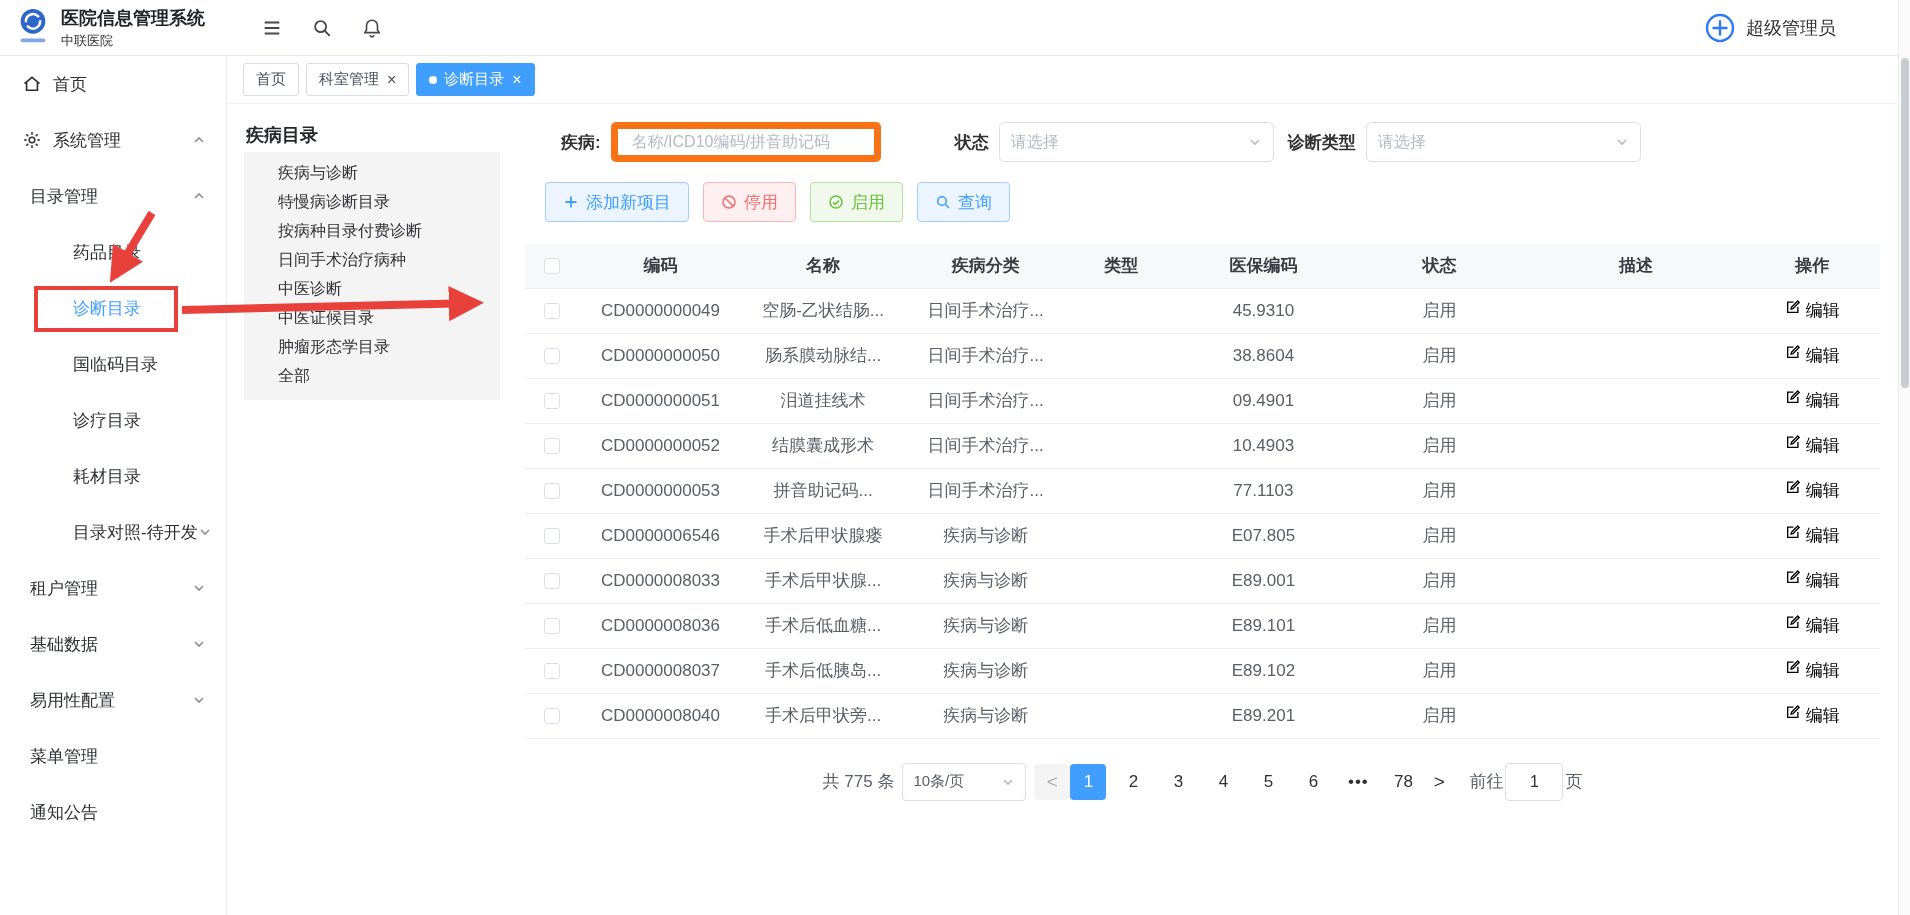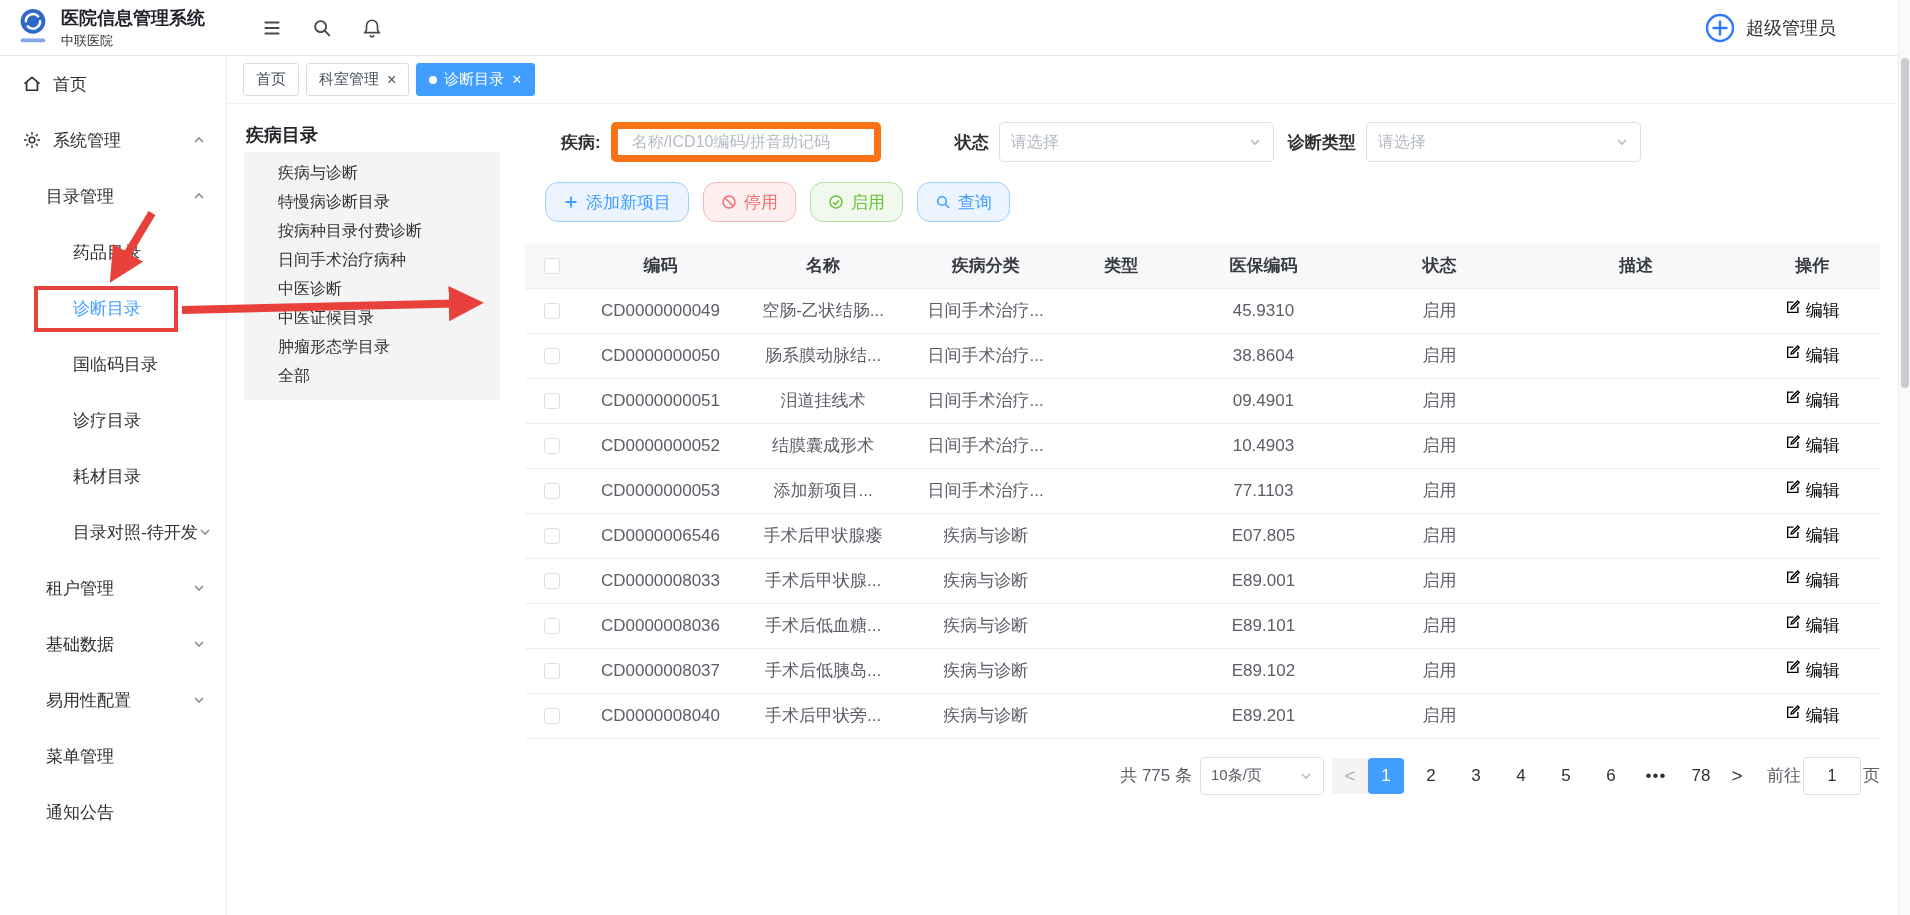--- a/index.html
+++ b/index.html
@@ -21,21 +21,21 @@
 .avatar{width:32px;height:32px;display:inline-flex}
 .avatar svg{width:32px;height:32px}
 .username{font-size:18px;color:#303133}
 
 
 .layout{display:flex;height:859px}
 .sidebar{width:227px;flex:none;border-right:1px solid #ececec;background:#fff}
 .side-item{height:56px;display:flex;align-items:center;font-size:17px;color:#2d2f33;cursor:pointer;padding-left:22px;padding-right:20px;white-space:nowrap}
 .side-item .mi{width:20px;height:20px;margin-right:11px;display:inline-flex;flex:none}
 .side-item .mi svg{width:20px;height:20px}
-.side-item.lv1{padding-left:46px}
+.side-item.lv1{padding-left:30px}
 .side-item.lv2{padding-left:73px}
 .side-item.active{color:#409eff}
 .side-item .chev{margin-left:auto;width:14px;height:14px;color:#8a8f99;display:inline-flex;flex:none}
 .side-item .chev svg{width:14px;height:14px}
 .main{flex:1;min-width:0;display:flex;flex-direction:column}
 
 
 .tagbar{height:48px;flex:none;display:flex;align-items:center;gap:7px;padding-left:16px;background:#fff;border-bottom:1px solid #f1f1f1}
 .tag{display:inline-flex;align-items:center;gap:7px;height:33px;padding:0 12px;border:1px solid #d8dce5;background:#fff;color:#495060;font-size:15px;cursor:pointer;border-radius:3px}
 .tag.active{background:#409eff;border-color:#409eff;color:#fff}
@@ -58,38 +58,38 @@
 .f-input::placeholder{color:#b4bac4}
 .f-select{width:275px;height:40px;border:1px solid #dcdfe6;border-radius:5px;display:flex;align-items:center;justify-content:space-between;padding:0 11px;background:#fff;cursor:pointer}
 .f-select .ph{font-size:16px;color:#b4bac4}
 .schev{color:#b4bac4;display:inline-flex}
 .schev svg{width:14px;height:14px}
 .g2{margin-left:74px}
 .g3{margin-left:14px}
 
 
 .btnrow{display:flex;gap:14px;margin:20px 0 0 20px}
-.btn{display:inline-flex;align-items:center;gap:7px;height:40px;padding:0 17px;border-radius:13px;font-size:17px;cursor:pointer;border:1px solid transparent;font-family:inherit}
+.btn{display:inline-flex;align-items:center;gap:7px;height:40px;padding:0 17px;border-radius:4px;font-size:17px;cursor:pointer;border:1px solid transparent;font-family:inherit}
 .btn .bi{display:inline-flex;width:16px;height:16px}
 .btn .bi svg{width:16px;height:16px}
 .btn-add,.btn-query{background:#ecf5ff;border-color:#a0cfff;color:#409eff}
 .btn-stop{background:#fef0f0;border-color:#fab6b6;color:#f56c6c}
 .btn-enable{background:#f0f9eb;border-color:#b3e19d;color:#67c23a}
 
 
 .grid{width:100%;border-collapse:collapse;table-layout:fixed;margin-top:22px}
 .grid th{background:#f7f8fa;height:44px;font-size:17px;font-weight:bold;color:#383b40;border-bottom:1px solid #ebeef5;text-align:center;white-space:nowrap;overflow:hidden}
 .grid td{height:45px;font-size:17px;color:#5a5e66;border-bottom:1px solid #ebeef5;text-align:center;white-space:nowrap;overflow:hidden;text-overflow:ellipsis}
 .cb{display:inline-block;width:16px;height:16px;border:1px solid #dcdfe6;border-radius:3px;background:#fff;vertical-align:middle;cursor:pointer}
 .edit-link{display:inline-flex;gap:5px;color:#000000;cursor:pointer;text-decoration:none;font-size:17px}
 .edit-link .ei{display:inline-flex;width:16px;height:16px}
 .edit-link .ei svg{width:16px;height:16px}
 
 
-.pagination{display:flex;align-items:center;justify-content:flex-end;gap:0;margin-top:18px;font-size:17px;color:#5a5e66}
+.pagination{display:flex;align-items:center;justify-content:center;gap:0;margin-top:24px;font-size:17px;color:#5a5e66}
 .psize{width:124px;height:38px;border:1px solid #dcdfe6;border-radius:4px;display:flex;align-items:center;justify-content:space-between;padding:0 10px;font-size:15px;color:#5a5e66;cursor:pointer;margin:0 8px}
 .pnav{width:36px;height:36px;border:none;background:#f4f4f5;color:#a8abb2;border-radius:4px;font-size:19px;cursor:pointer;font-family:inherit}
 .pnav.next{background:transparent;color:#303133}
 .pages{display:flex;gap:9px}
 .page{min-width:36px;height:36px;border:none;background:transparent;font-size:17px;color:#303133;cursor:pointer;border-radius:4px;font-family:inherit;padding:0 4px}
 .page.active{background:#409eff;color:#fff}
 .page.more{color:#303133;letter-spacing:1px}
 .goto-label{margin-left:12px}
 .goto-input{width:58px;height:38px;border:1px solid #dcdfe6;border-radius:4px;text-align:center;font-size:16px;color:#303133;outline:none;margin:0 2px;font-family:inherit}
 
@@ -423,21 +423,21 @@
                           <path d="M9.5 3.5H3v11.5h11.5V9"></path>
                           <path d="M14.3 2.3l1.6 1.6-6.9 6.9-2.2.6.6-2.2z"></path>
                         </svg>
                       </span>
                       <span>编辑</span>
                     </a></td>
                 </tr>
                 <tr>
                   <td><span class="cb"></span></td>
                   <td>CD0000000053</td>
-                  <td>添加新项目...</td>
+                  <td>拼音助记码...</td>
                   <td>日间手术治疗...</td>
                   <td></td>
                   <td>77.1103</td>
                   <td>启用</td>
                   <td></td>
                   <td><a class="edit-link">
                       <span class="ei">
                         <svg viewBox="0 0 18 18" fill="none" stroke="currentColor" stroke-width="1.5">
                           <path d="M9.5 3.5H3v11.5h11.5V9"></path>
                           <path d="M14.3 2.3l1.6 1.6-6.9 6.9-2.2.6.6-2.2z"></path>

